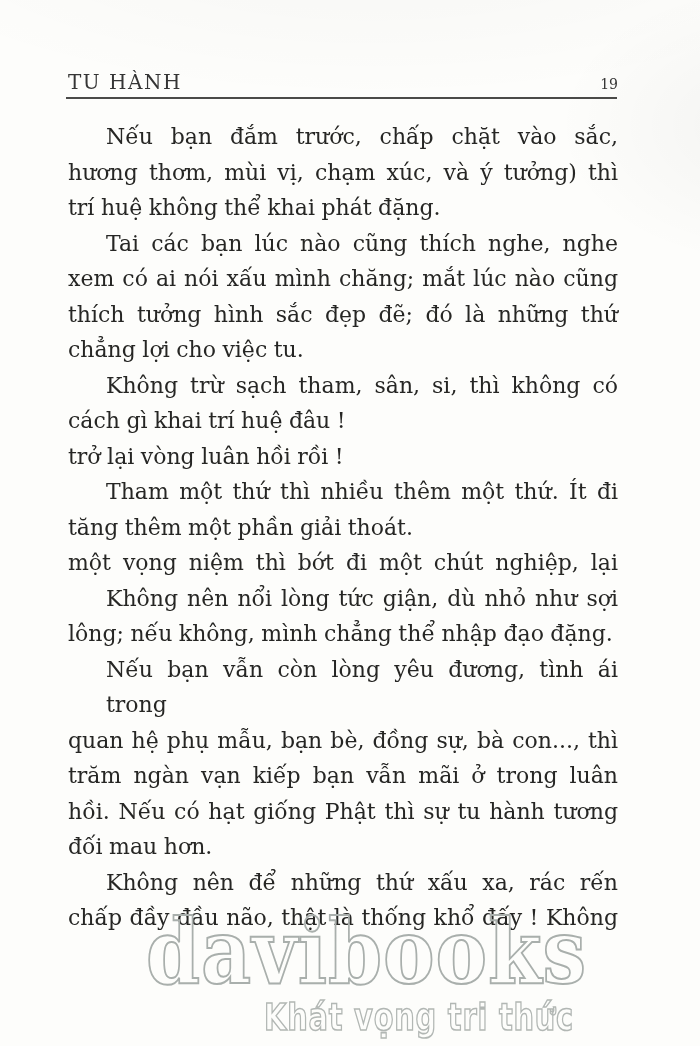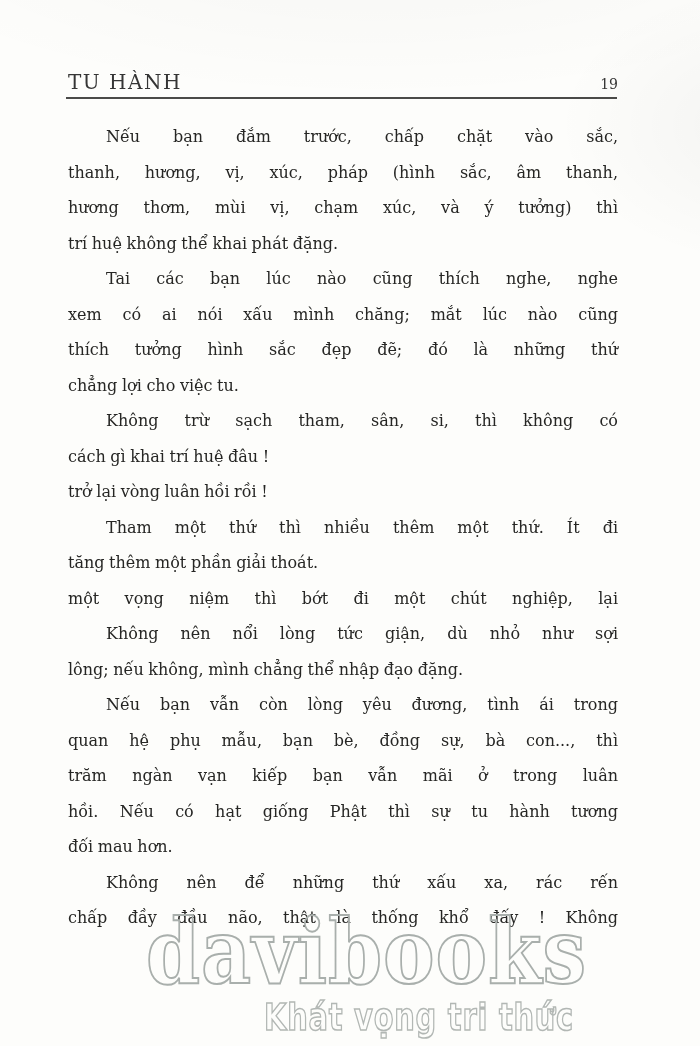--- a/index.html
+++ b/index.html
@@ -42,21 +42,21 @@
     width: 551px;
     top: 97px;
     height: 0;
     border-top: 2px solid #4a4a48;
   }
   .body-text {
     position: absolute;
     left: 68px;
     width: 550px;
     top: 119px;
-    font-size: 16px;
+    font-size: 22px;
     line-height: 35.5px;
     color: #262624;
     word-spacing: -0.5px;
   }
   .line {
     text-align: justify;
     white-space: nowrap;
     overflow: visible;
   }
   .line.just {
@@ -108,21 +108,20 @@
 
   <div class="header">
     <span class="title">TU HÀNH</span>
     <span class="pgnum">19</span>
   </div>
 
   <div class="rule"></div>
 
   <div class="body-text" id="body-text">
       <div class="line indent just">Nếu bạn đắm trước, chấp chặt vào sắc,</div>
-      <div class="line just">thanh, hương, vị, xúc, pháp (hình sắc, âm thanh,</div>
       <div class="line just">hương thơm, mùi vị, chạm xúc, và ý tưởng) thì</div>
       <div class="line">trí huệ không thể khai phát đặng.</div>
       <div class="line indent just">Tai các bạn lúc nào cũng thích nghe, nghe</div>
       <div class="line just">xem có ai nói xấu mình chăng; mắt lúc nào cũng</div>
       <div class="line just">thích tưởng hình sắc đẹp đẽ; đó là những thứ</div>
       <div class="line">chẳng lợi cho việc tu.</div>
       <div class="line indent just">Không trừ sạch tham, sân, si, thì không có</div>
       <div class="line">cách gì khai trí huệ đâu !</div>
       <div class="line">trở lại vòng luân hồi rồi !</div>
       <div class="line indent just">Tham một thứ thì nhiều thêm một thứ. Ít đi</div>

